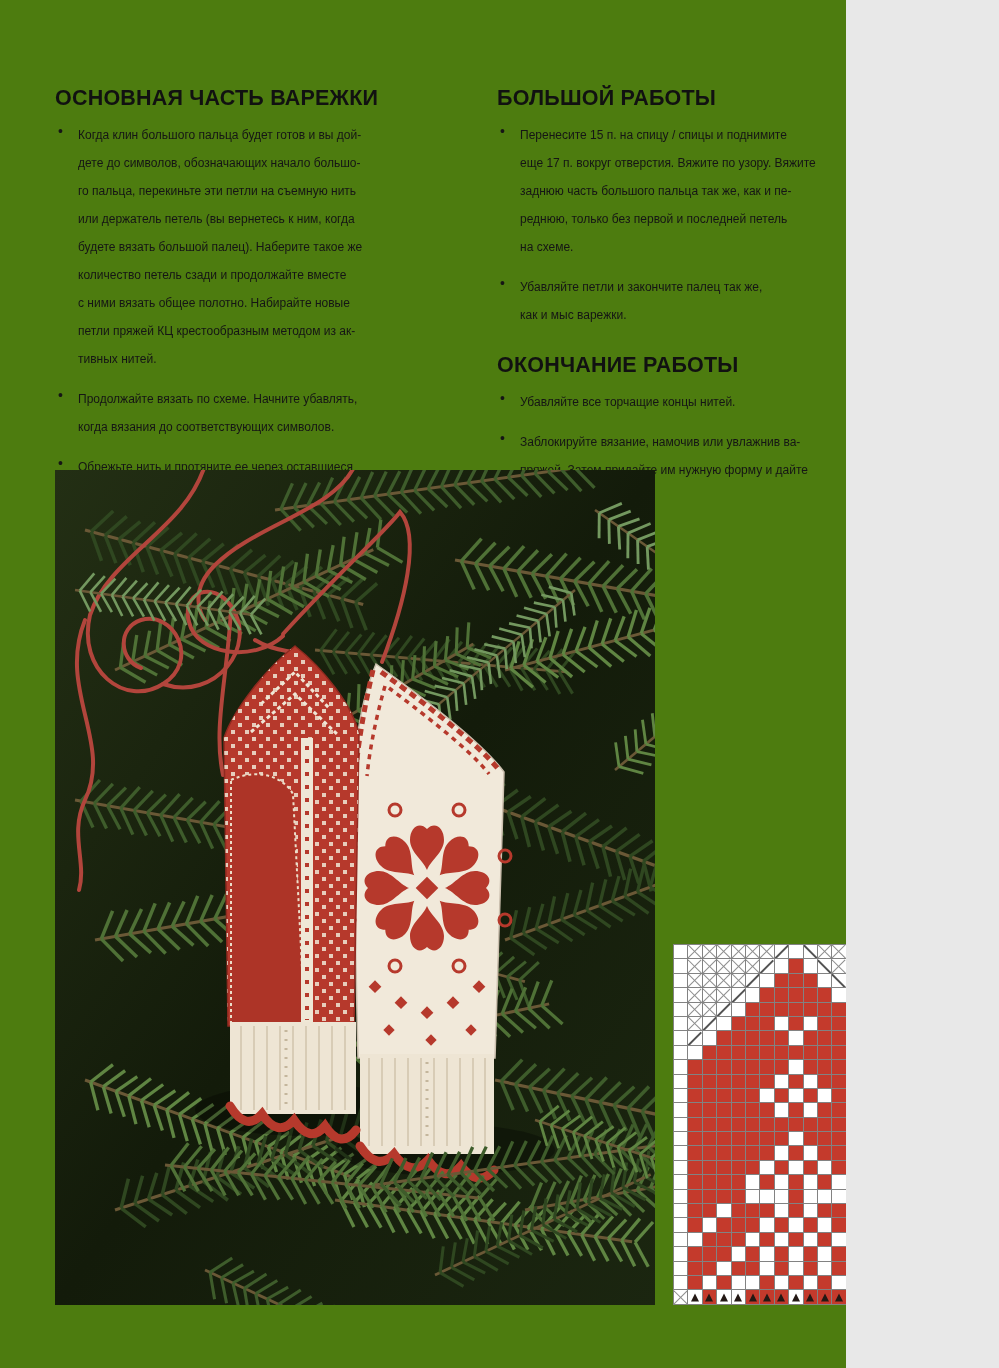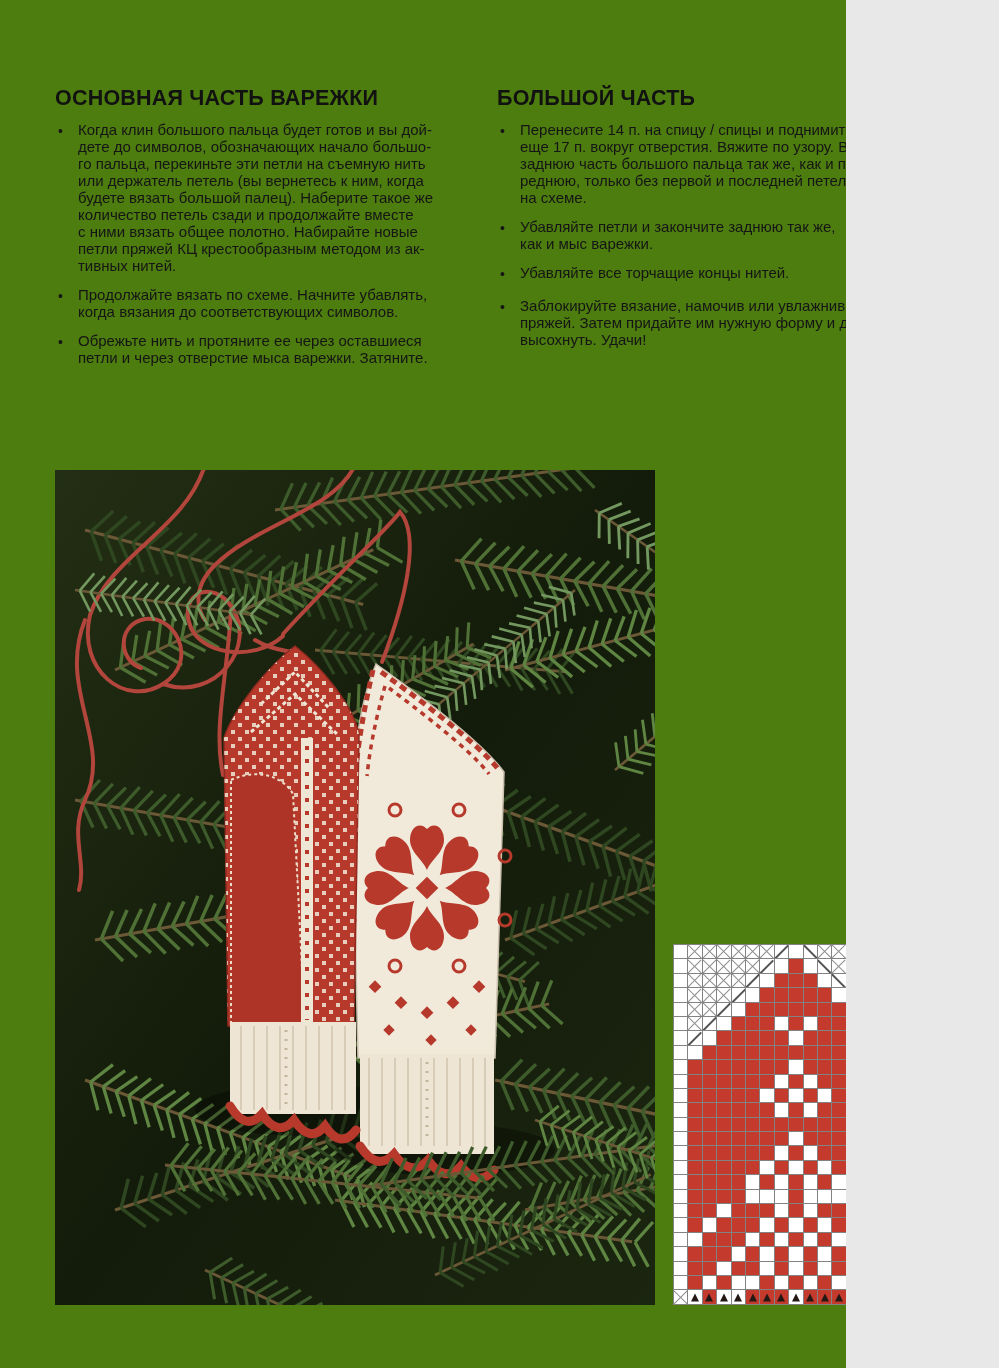--- a/index.html
+++ b/index.html
@@ -6,21 +6,21 @@
   .page{position:relative;width:846px;height:1368px;background:#4d7c0f;overflow:hidden;
         font-family:"Liberation Sans",sans-serif;color:#151515;}
   
   .col{position:absolute;top:86px;width:414px;}
   .col-left{left:55px;}
   .col-right{left:497px;}
   h2.head{font-size:21.5px;font-weight:700;margin:0 0 10px 0;letter-spacing:.2px;color:#111;}
   h2.head.mt{margin-top:24px;}
   .bullet{display:flex;margin:0 0 12px 0;}
   .bullet .dot{flex:0 0 20px;width:20px;font-size:14px;line-height:21.4px;padding-left:3px;}
-  .bullet p{flex:1;margin:0;font-size:15px;line-height:17px;white-space:pre-line;}
+  .bullet p{flex:1;margin:0;font-size:12px;line-height:28px;white-space:pre-line;}
   
   .photo{position:absolute;left:55px;top:470px;width:600px;height:835px;margin:0;}
   .photo svg{display:block;}
   
   .chart-caption{position:absolute;left:675px;top:916px;font-size:17px;font-weight:700;color:#111;}
   .chart-grid{position:absolute;left:673px;top:944px;display:grid;
               grid-template-columns:repeat(17,13.4px);grid-auto-rows:13.4px;
               gap:1px;padding:1px;background:#828282;width:max-content;}
   .cell{background:#fff;position:relative;overflow:hidden;}
   .cell.red{background:#c43a2c;}
@@ -64,35 +64,36 @@
 когда вязания до соответствующих символов.</p>
     </div>
     <div class="bullet">
       <span class="dot">•</span>
       <p>Обрежьте нить и протяните ее через оставшиеся
 петли и через отверстие мыса варежки. Затяните.</p>
     </div>
   </section>
 
   <section class="col col-right">
-    <h2 class="head">БОЛЬШОЙ ЧАСТЬ</h2>
+    <h2 class="head">БОЛЬШОЙ РАБОТЫ</h2>
     <div class="bullet">
       <span class="dot">•</span>
-      <p>Перенесите 14 п. на спицу / спицы и поднимите
+      <p>Перенесите 15 п. на спицу / спицы и поднимите
 еще 17 п. вокруг отверстия. Вяжите по узору. Вяжите
 заднюю часть большого пальца так же, как и пе-
 реднюю, только без первой и последней петель
 на схеме.</p>
     </div>
     <div class="bullet">
       <span class="dot">•</span>
-      <p>Убавляйте петли и закончите заднюю так же,
+      <p>Убавляйте петли и закончите палец так же,
 как и мыс варежки.</p>
     </div>
 
+    <h2 class="head mt">ОКОНЧАНИЕ РАБОТЫ</h2>
     <div class="bullet">
       <span class="dot">•</span>
       <p>Убавляйте все торчащие концы нитей.</p>
     </div>
     <div class="bullet">
       <span class="dot">•</span>
       <p>Заблокируйте вязание, намочив или увлажнив ва-
 пряжей. Затем придайте им нужную форму и дайте
 высохнуть. Удачи!</p>
     </div>

